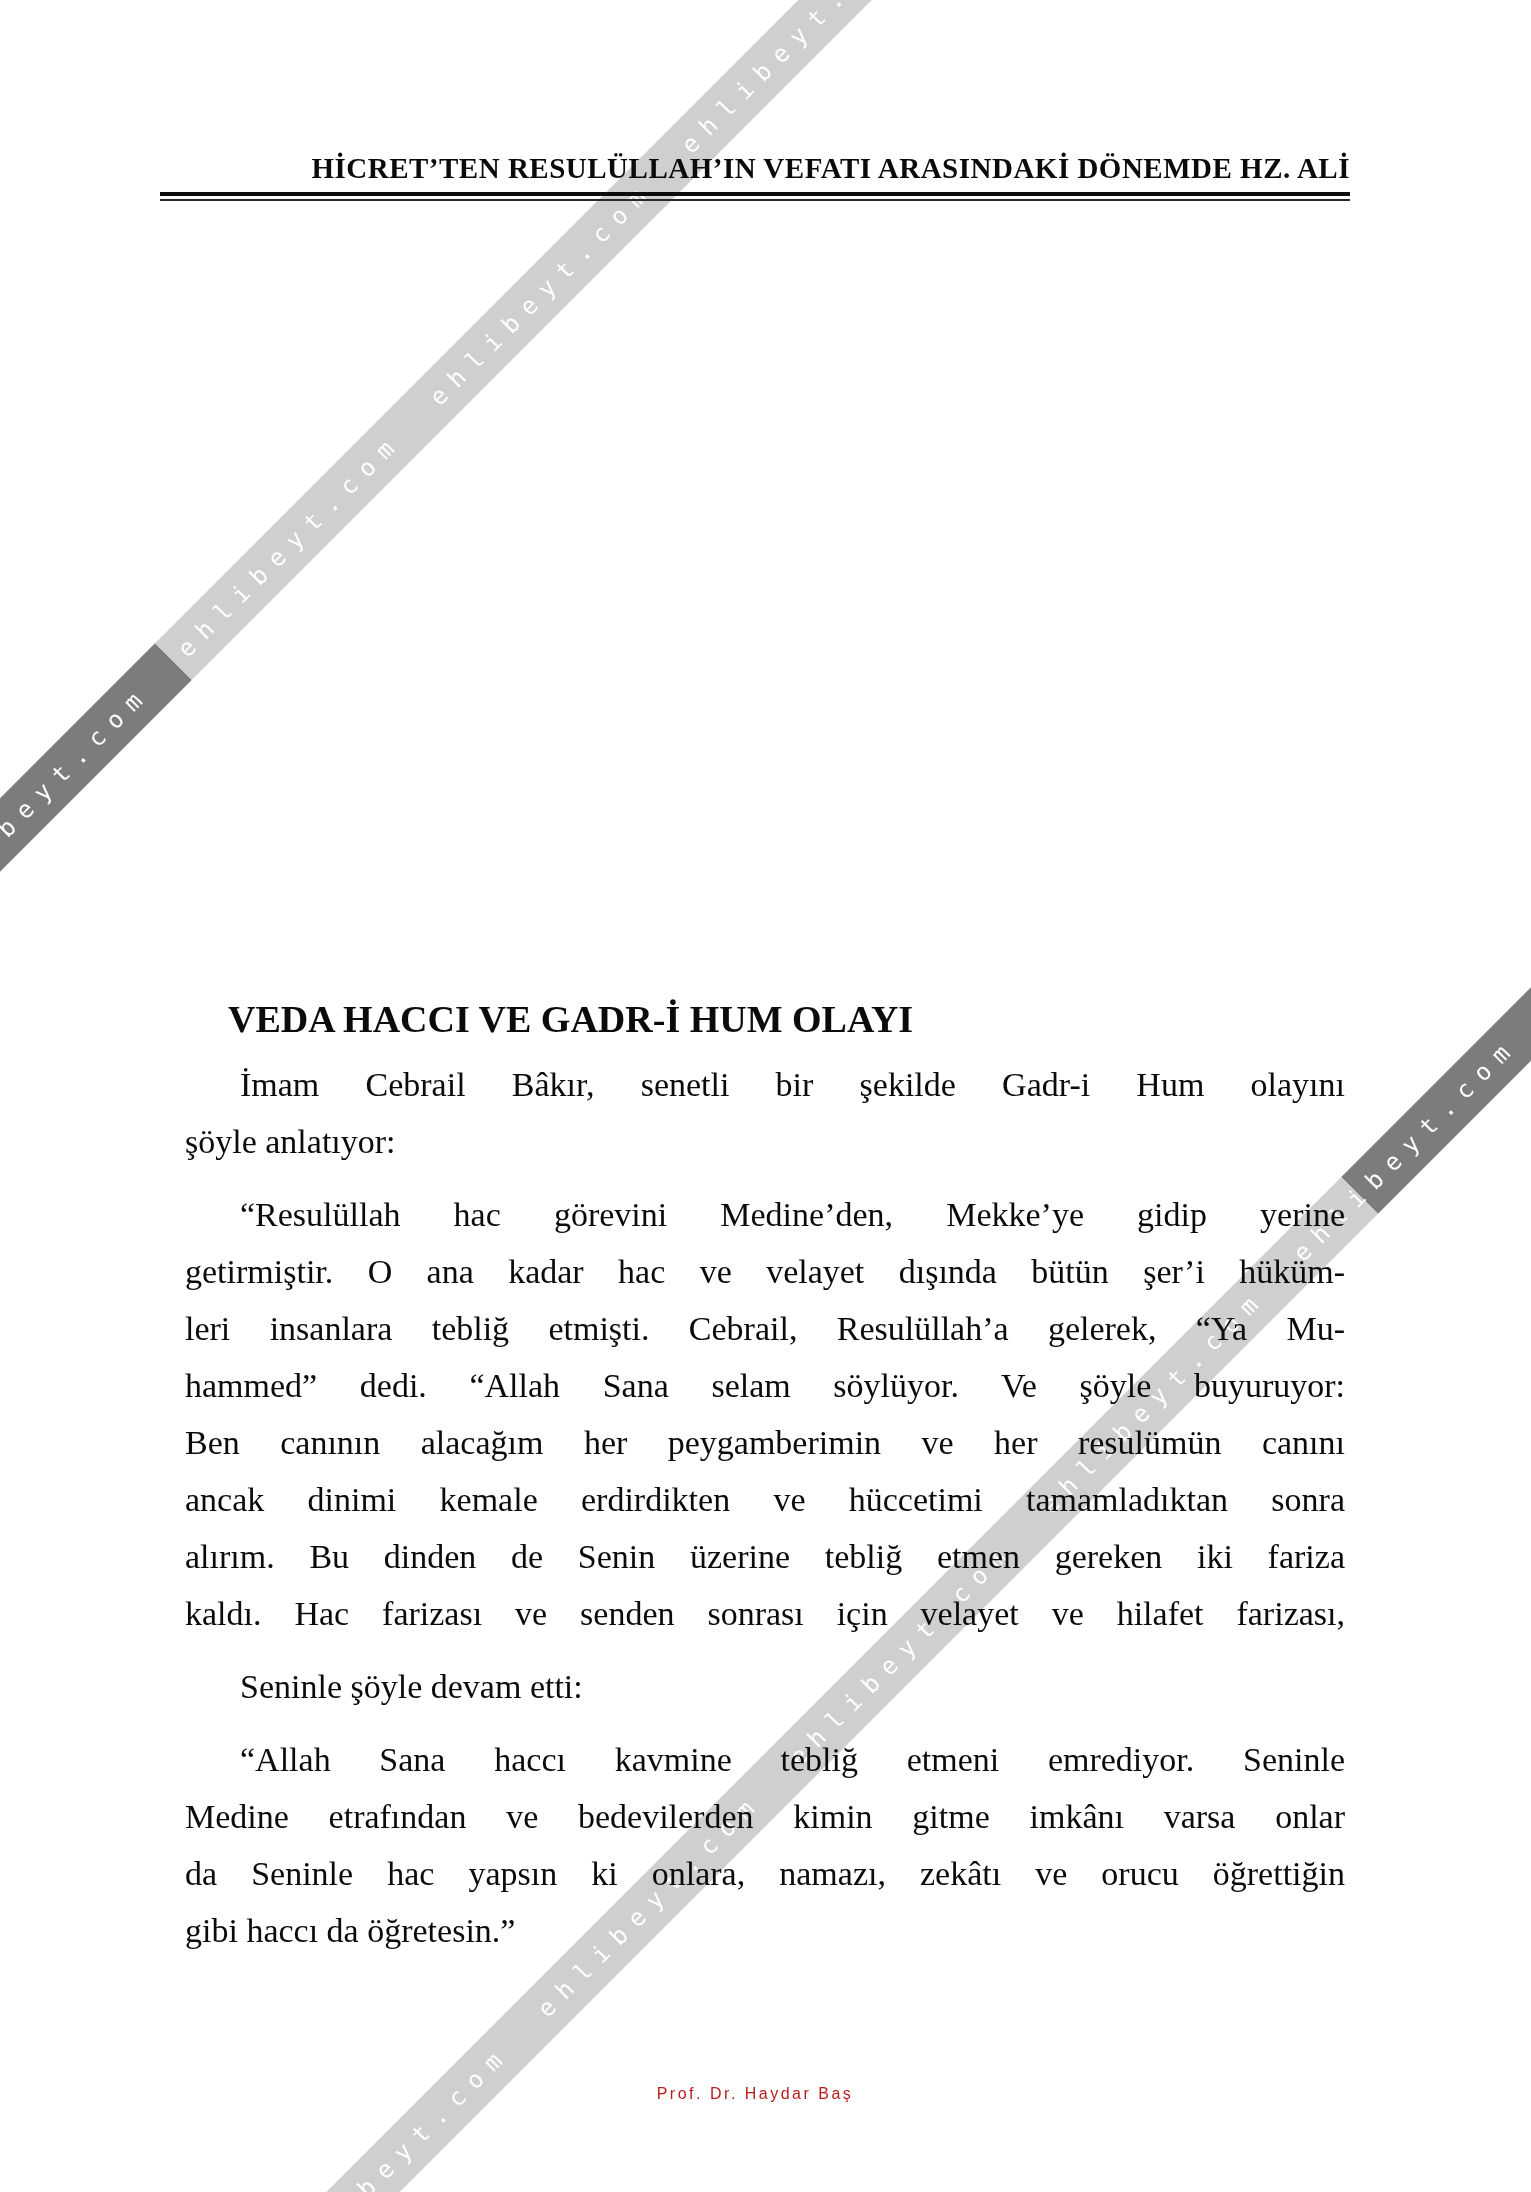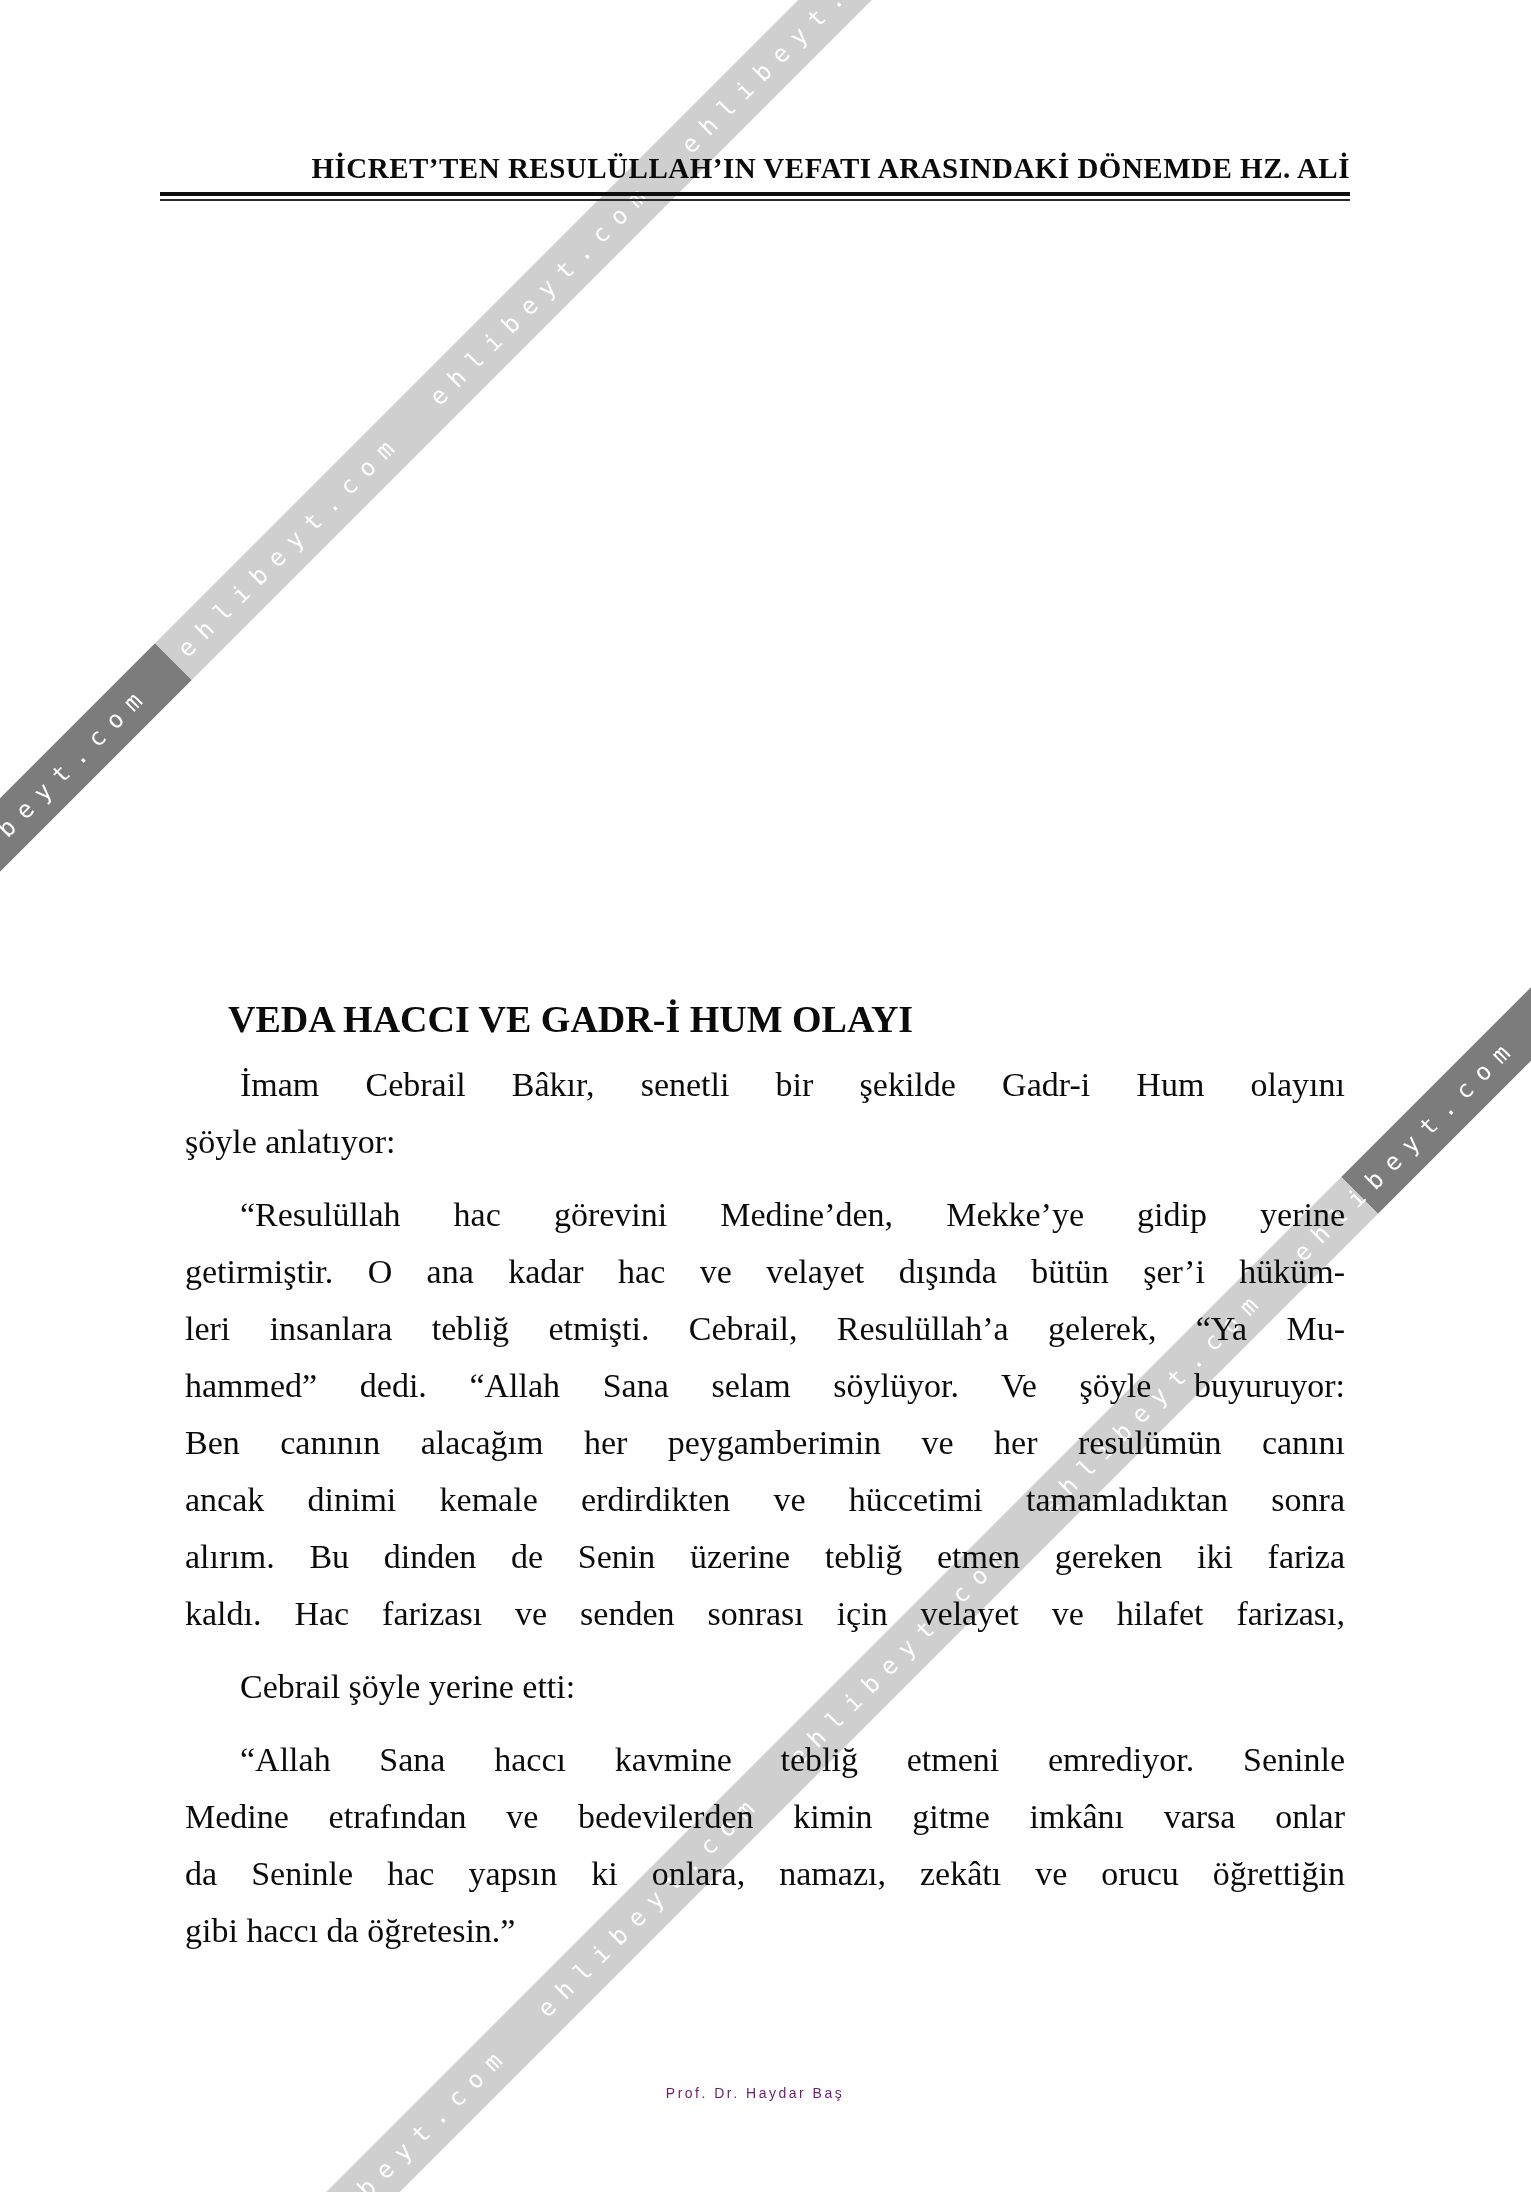--- a/index.html
+++ b/index.html
@@ -103,23 +103,23 @@
   .para-line.first { padding-left: 55px; }
   .para-line.last  { text-align-last: left; }
 
   .footer-line {
     position: absolute;
     left: 160px;
     top: 2085px;
     width: 1190px;
     text-align: center;
     font-family: "Liberation Sans", sans-serif;
-    font-size: 14px;
+    font-size: 16px;
     letter-spacing: 2.5px;
-    color: #701a75;
+    color: #b91c1c;
   }
 </style>
 </head>
 <body>
 
 <div class="page">
 
   <div class="wm-band band-a">
     <span class="wm-text">ehlibeyt.com  ehlibeyt.com  ehlibeyt.com  ehlibeyt.com  ehlibeyt.com  ehlibeyt.com</span>
   </div>
@@ -148,21 +148,21 @@
           <div class="para-line first">“Resulüllah hac görevini Medine’den, Mekke’ye gidip yerine</div>
           <div class="para-line">getirmiştir. O ana kadar hac ve velayet dışında bütün şer’i hüküm-</div>
           <div class="para-line">leri insanlara tebliğ etmişti. Cebrail, Resulüllah’a gelerek, “Ya Mu-</div>
           <div class="para-line">hammed” dedi. “Allah Sana selam söylüyor. Ve şöyle buyuruyor:</div>
           <div class="para-line">Ben canının alacağım her peygamberimin ve her resulümün canını</div>
           <div class="para-line">ancak dinimi kemale erdirdikten ve hüccetimi tamamladıktan sonra</div>
           <div class="para-line">alırım. Bu dinden de Senin üzerine tebliğ etmen gereken iki fariza</div>
           <div class="para-line">kaldı. Hac farizası ve senden sonrası için velayet ve hilafet farizası,</div>
         </div>
         <div class="paragraph">
-          <div class="para-line first last">Cebrail şöyle yerine etti:</div>
+          <div class="para-line first last">Seninle şöyle devam etti:</div>
         </div>
         <div class="paragraph">
           <div class="para-line first">“Allah Sana haccı kavmine tebliğ etmeni emrediyor. Seninle</div>
           <div class="para-line">Medine etrafından ve bedevilerden kimin gitme imkânı varsa onlar</div>
           <div class="para-line">da Seninle hac yapsın ki onlara, namazı, zekâtı ve orucu öğrettiğin</div>
           <div class="para-line last">gibi haccı da öğretesin.”</div>
         </div>
       </div>
 
     <div class="footer-line">Prof. Dr. Haydar Baş</div>

